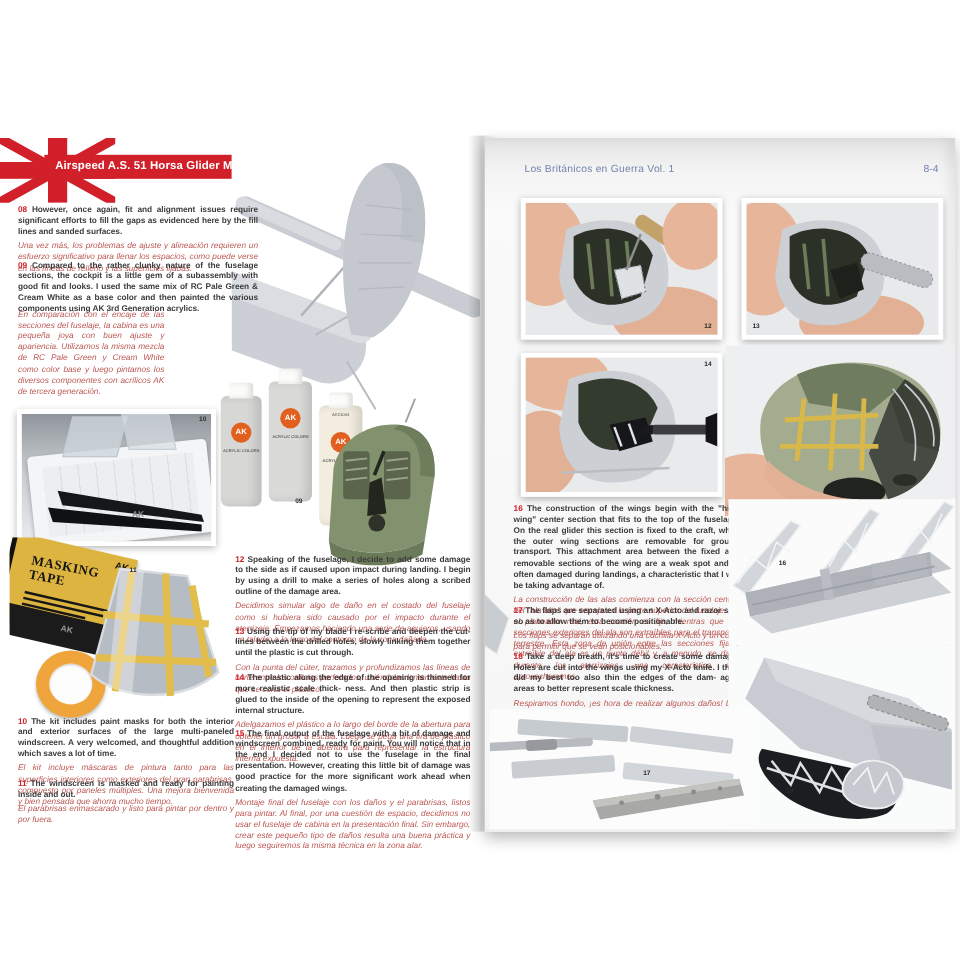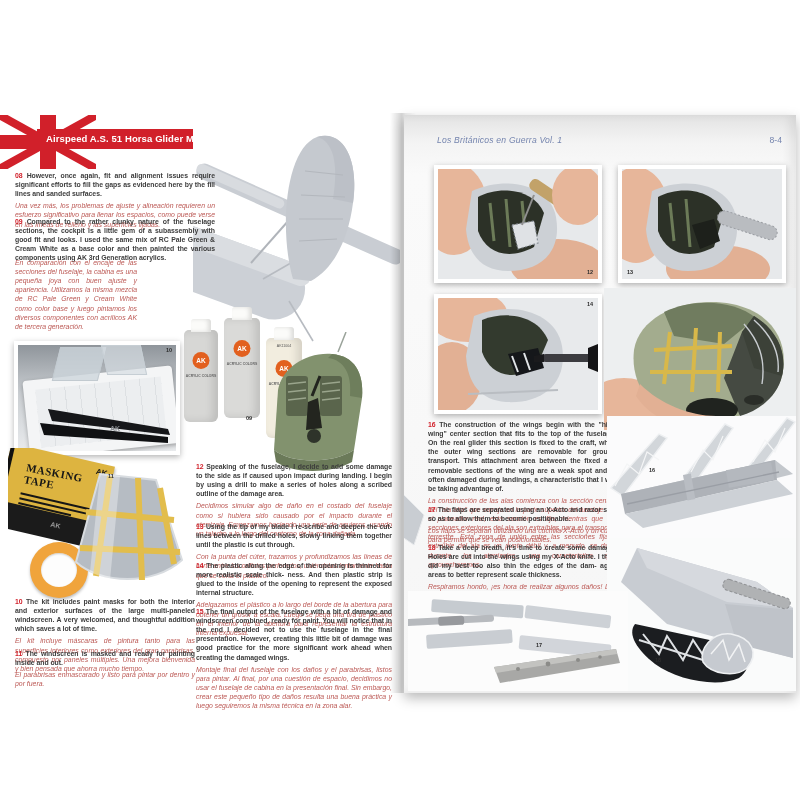--- a/index.html
+++ b/index.html
@@ -28,21 +28,21 @@
             padding:5px 8px 5px 9px; letter-spacing:.1px; white-space:nowrap; }
   .series { color:#d1202a; font-weight:bold; font-size:9.5px; white-space:nowrap; }
 
   
   .step { position:absolute; text-align:justify; }
   .step .en { font-size:6.9px; line-height:1.32; color:#3d3d3d; font-weight:bold; letter-spacing:-.05px; }
   .step .num { color:#d1202a; font-weight:bold; }
   .step .es { font-size:6.9px; line-height:1.32; color:#bb5753; font-style:italic; margin-top:3px; }
 
   
-  .r-title { position:absolute; left:33px; top:20px; font-size:8.6px; color:#7484ae; letter-spacing:.2px;font-style:italic; }
+  .r-title { position:absolute; left:33px; top:20px; font-size:8.6px; color:#7484ae; letter-spacing:.2px; }
   .folio   { position:absolute; right:14px; top:20px; font-size:8.6px; color:#7484ae; }
 
   
   .photo { position:absolute; overflow:hidden; }
   .framed { border:4px solid #fff; box-shadow:0 2px 6px rgba(0,0,0,.3); background:#e6e8ea; }
   .bleed { background:transparent; }
   .pnum { position:absolute; font-size:5.5px; color:#2c2c2c; font-weight:bold; line-height:1; }
   svg { display:block; }
 
   

